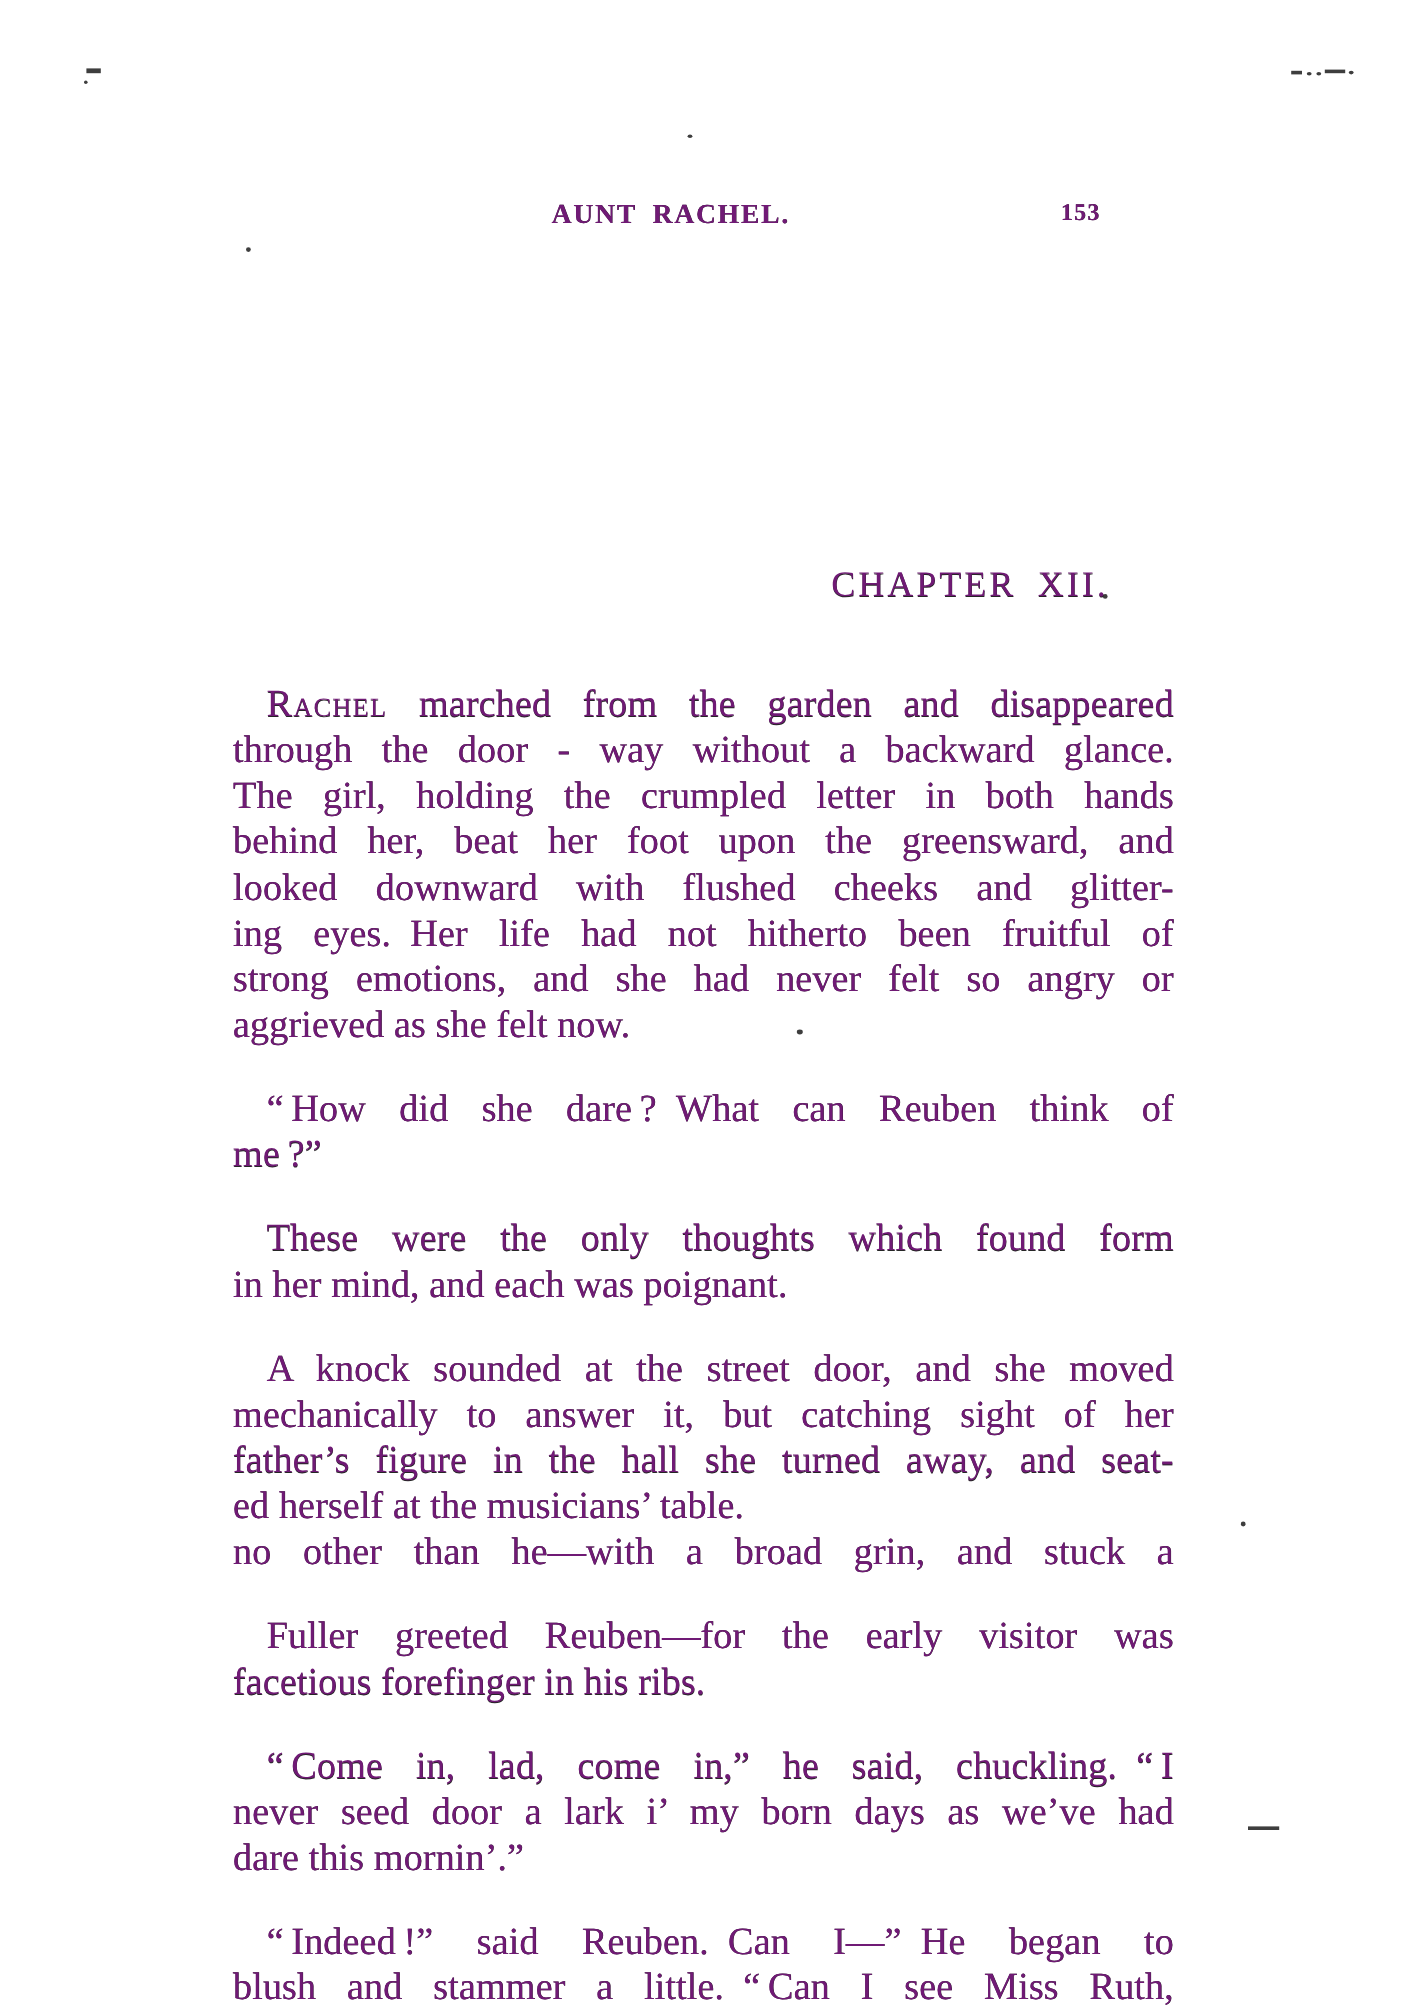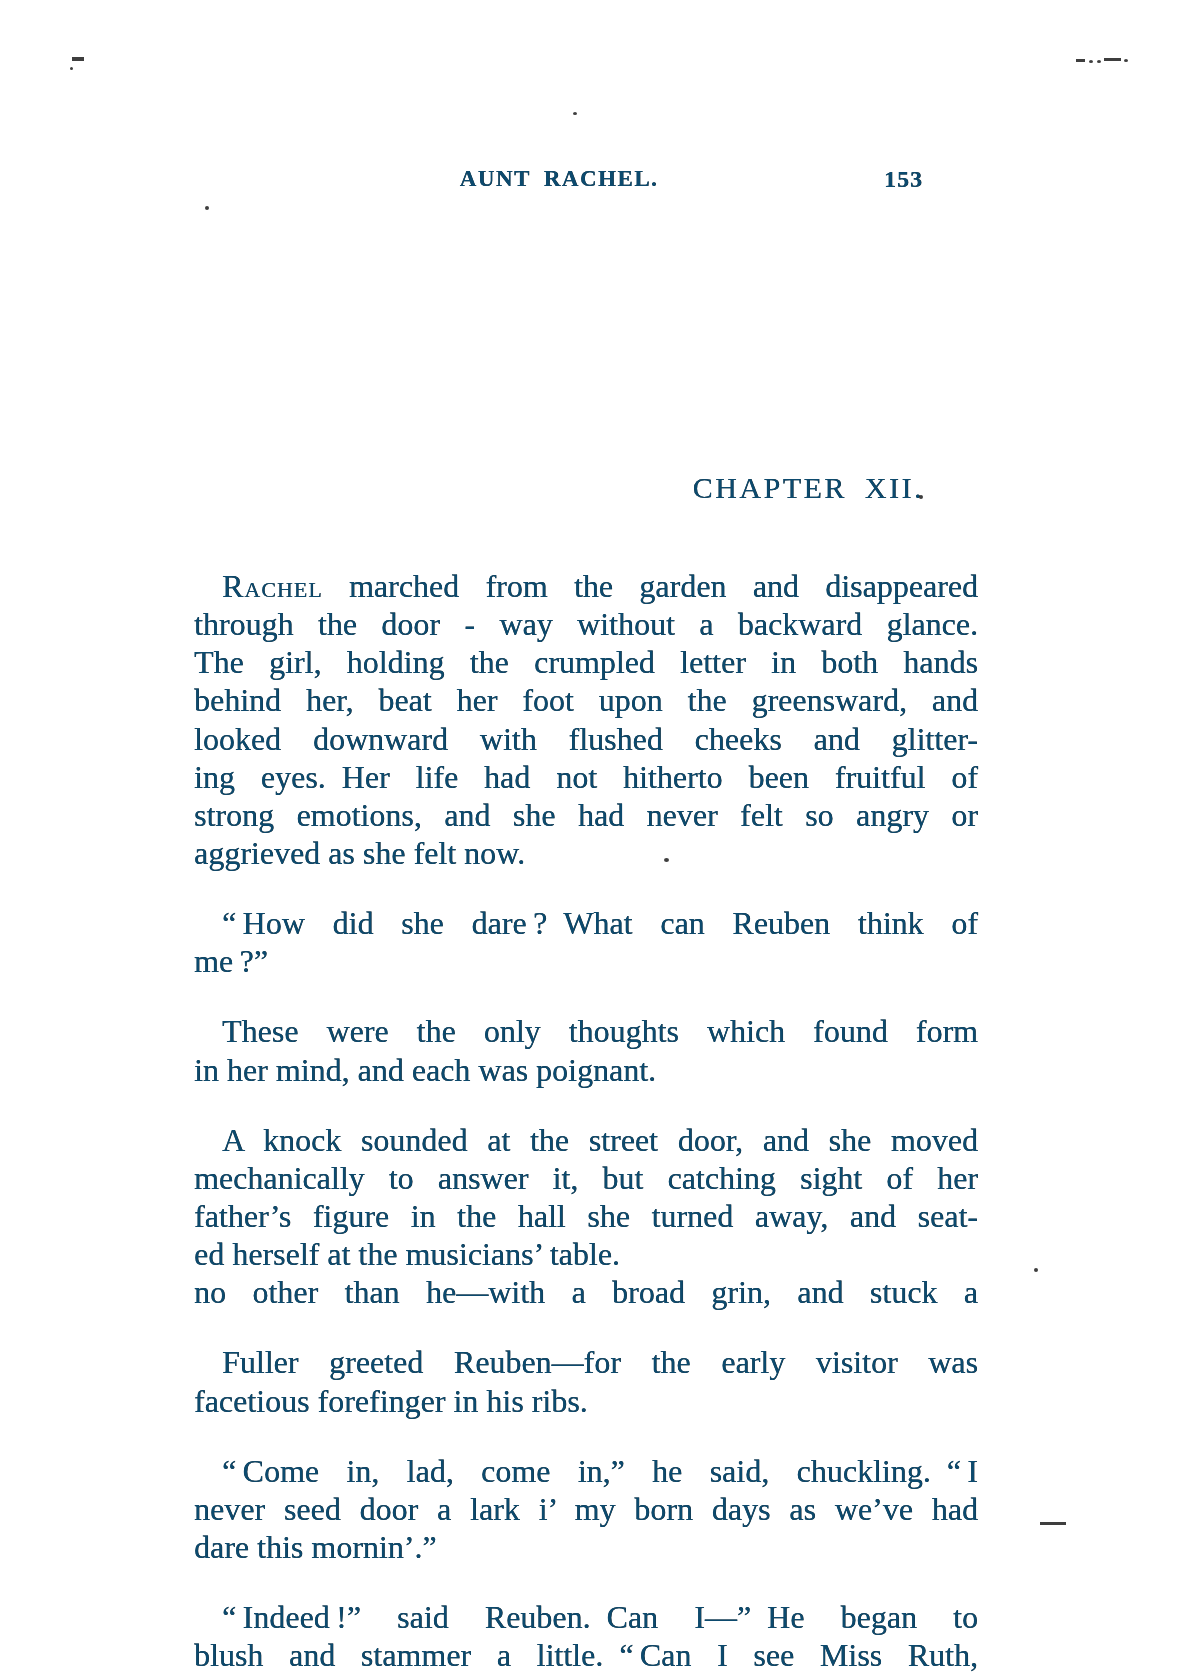--- a/index.html
+++ b/index.html
@@ -3,36 +3,36 @@
 <meta charset="utf-8">
 <style>
   html, body { margin: 0; padding: 0; background: #ffffff; }
   .page {
     position: relative;
     width: 1182px;
     height: 1675px;
     background: #ffffff;
     overflow: hidden;
     font-family: "Liberation Serif", serif;
-    color: #0c4a6e;
+    color: #701a75;
     text-shadow: 0.2px 0.2px 0.35px rgba(0,0,0,0.85);
   }
   .running-header {
     position: absolute;
     top: 166px; left: 194px; width: 730px; height: 32px;
   }
   .running-title {
     position: absolute; left: 0; top: 0; width: 100%;
     text-align: center;
     font-size: 23px; font-weight: 700; letter-spacing: 1.5px;
     word-spacing: 6px;
   }
   .page-number {
     position: absolute; left: 690px; top: 0;
-    font-size: 24px; font-weight: 700; letter-spacing: 1px;
+    font-size: 20px; font-weight: 700; letter-spacing: 1px;
   }
   .chapter {
     position: absolute; top: 471px; left: 194px; width: 730px;
     margin: 0; text-align: right;
     font-size: 30px; font-weight: 500; letter-spacing: 2.5px;
     word-spacing: 8px;
   }
   .body-text {
     position: absolute; top: 535px; left: 194px; width: 784px;
     font-size: 32px; line-height: 38.15px;

